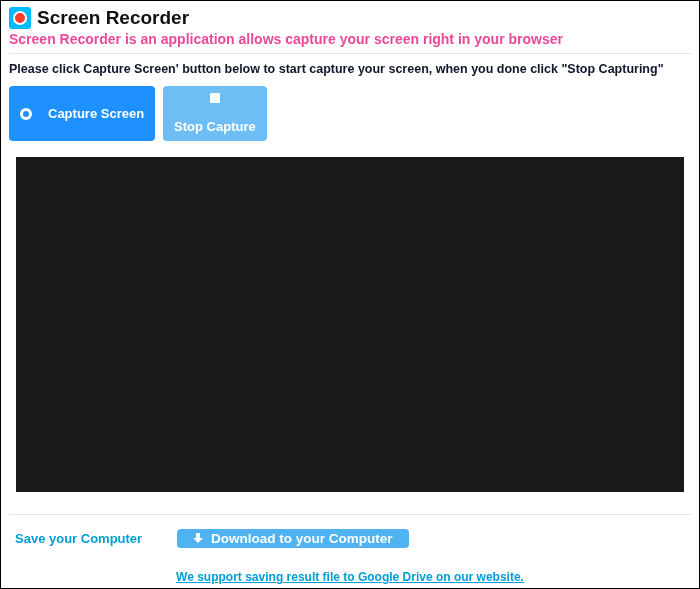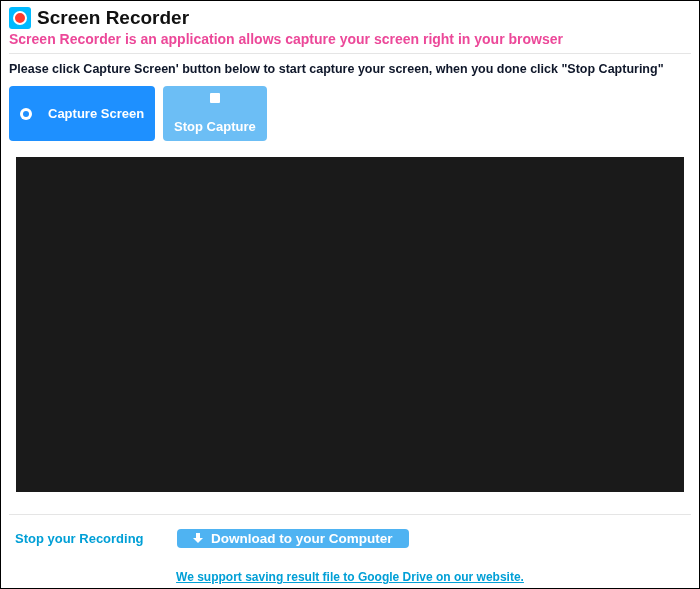--- a/index.html
+++ b/index.html
@@ -192,20 +192,20 @@
     <span class="stop-icon"></span>
     <span>Stop Capture</span>
   </button>
 </div>
 
 <div class="preview"></div>
 
 <hr class="divider2">
 
 <div class="save-row">
-  <div class="save-label">Stop your Recording</div>
+  <div class="save-label">Save your Computer</div>
   <button class="btn-download">
     <span class="download-icon"></span>
     <span>Download to your Computer</span>
   </button>
 </div>
 
 <div class="footer-note">We support saving result file to Google Drive on our website.</div>
 
 </body></html>

